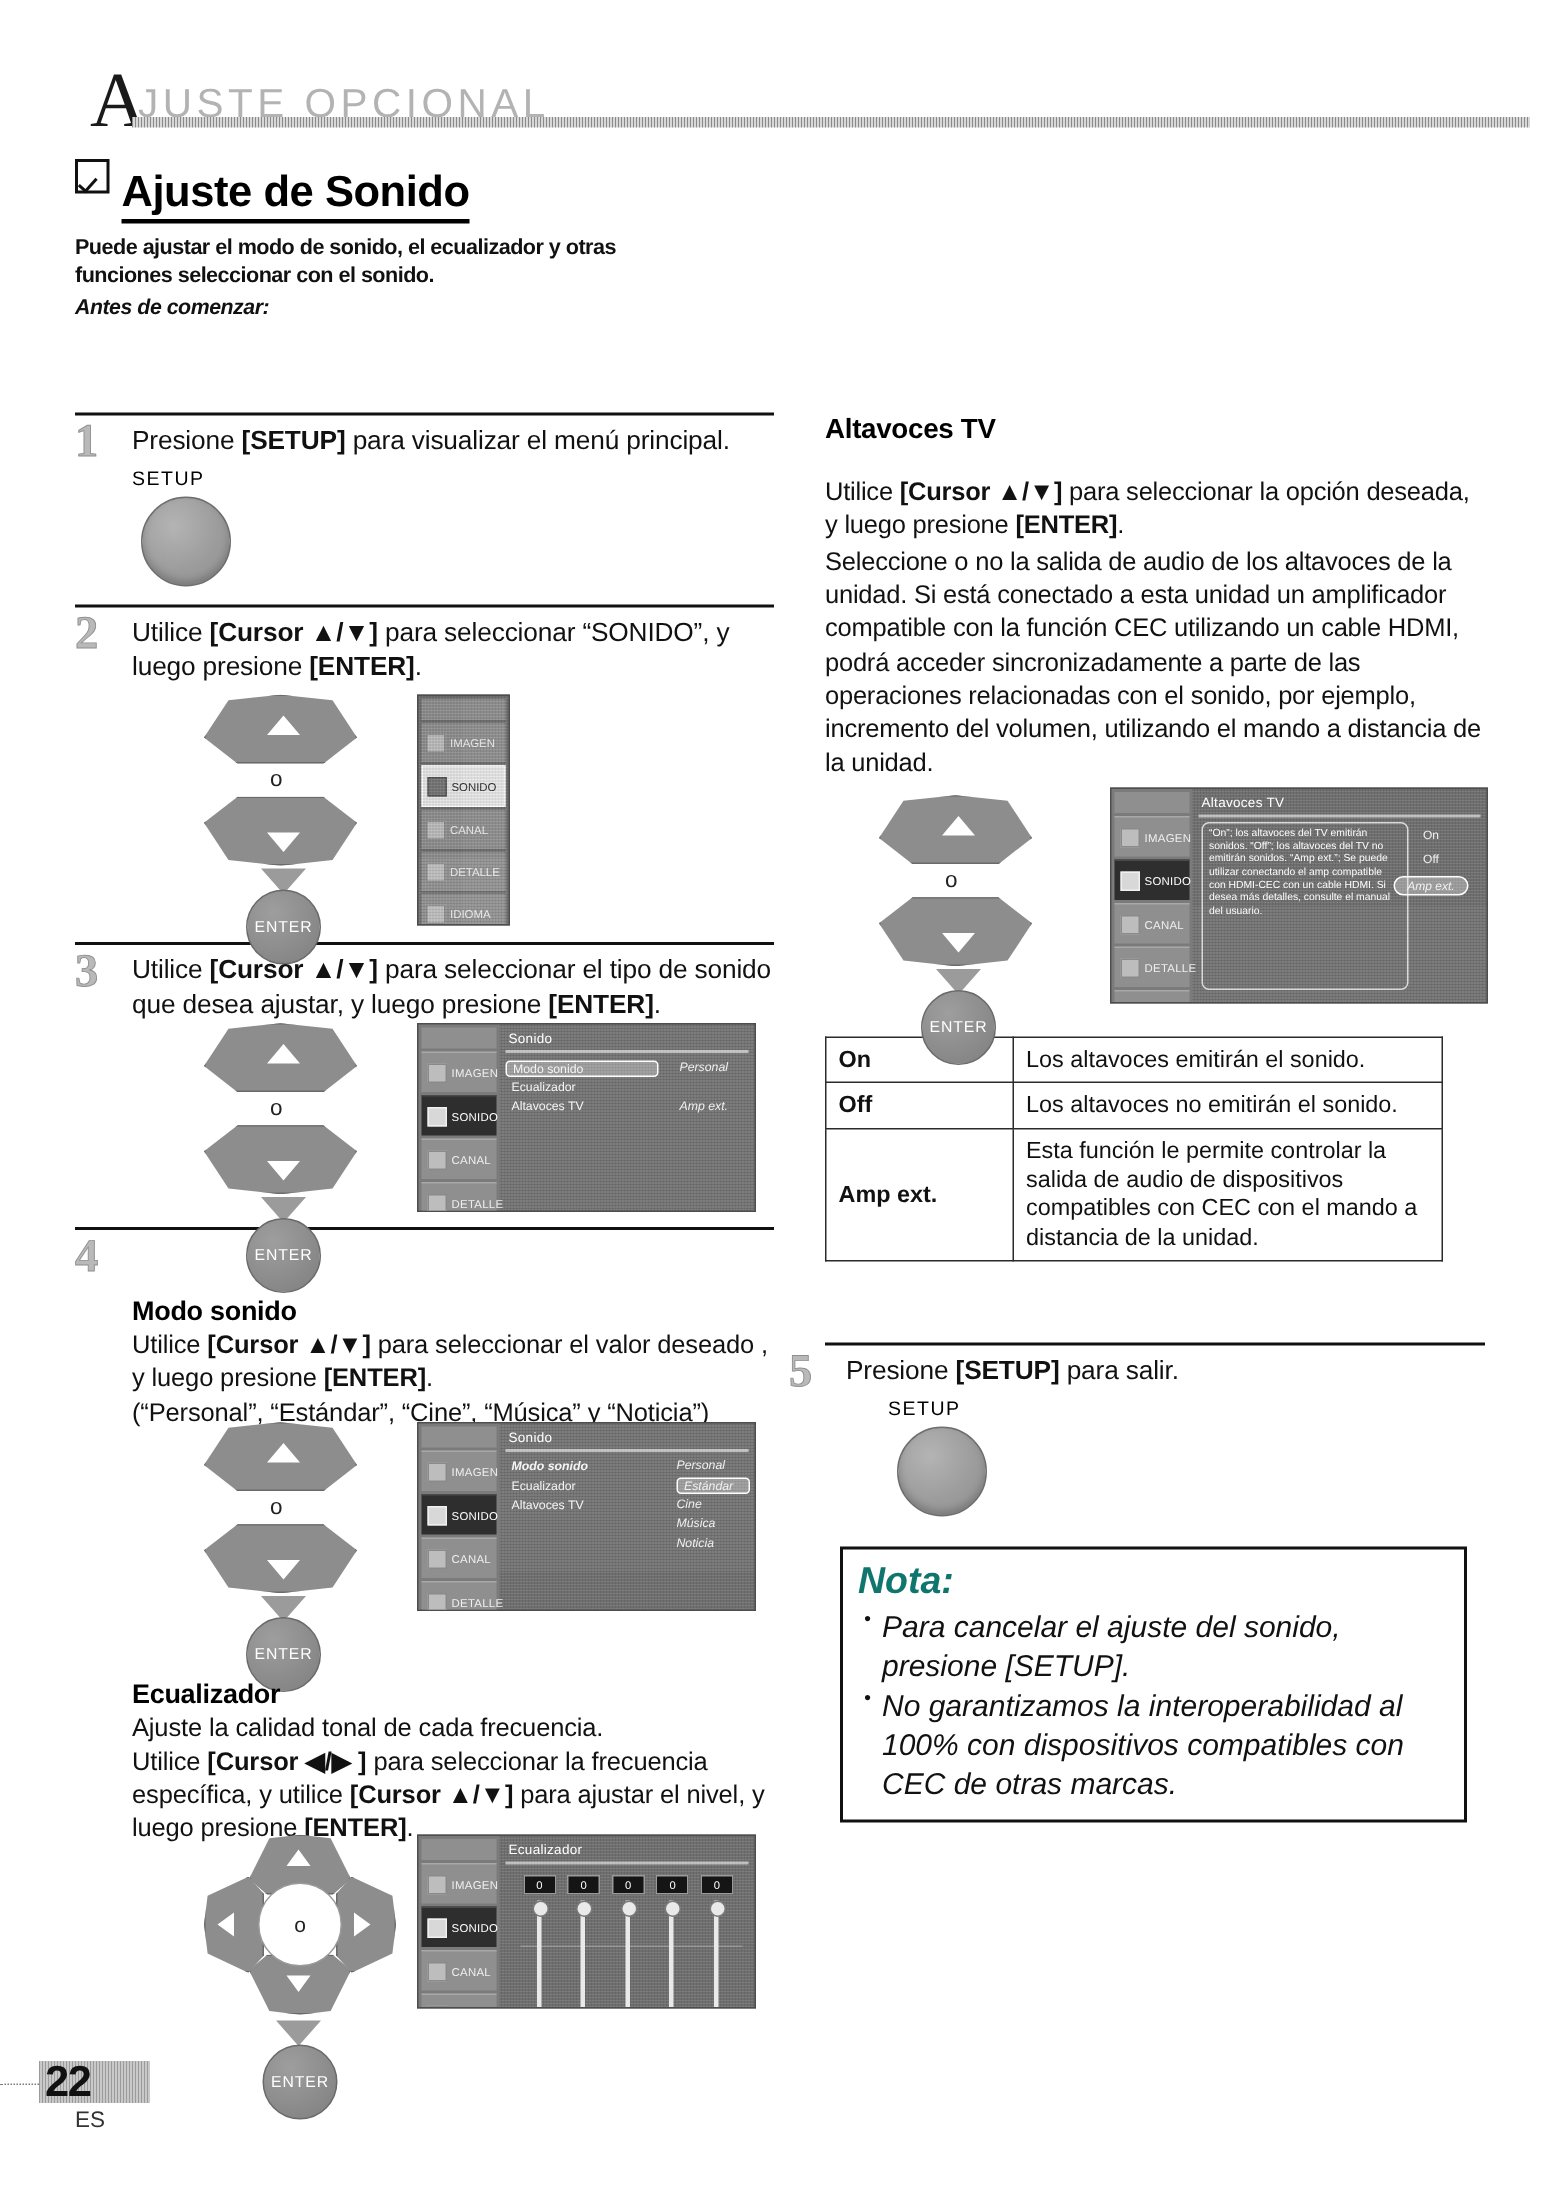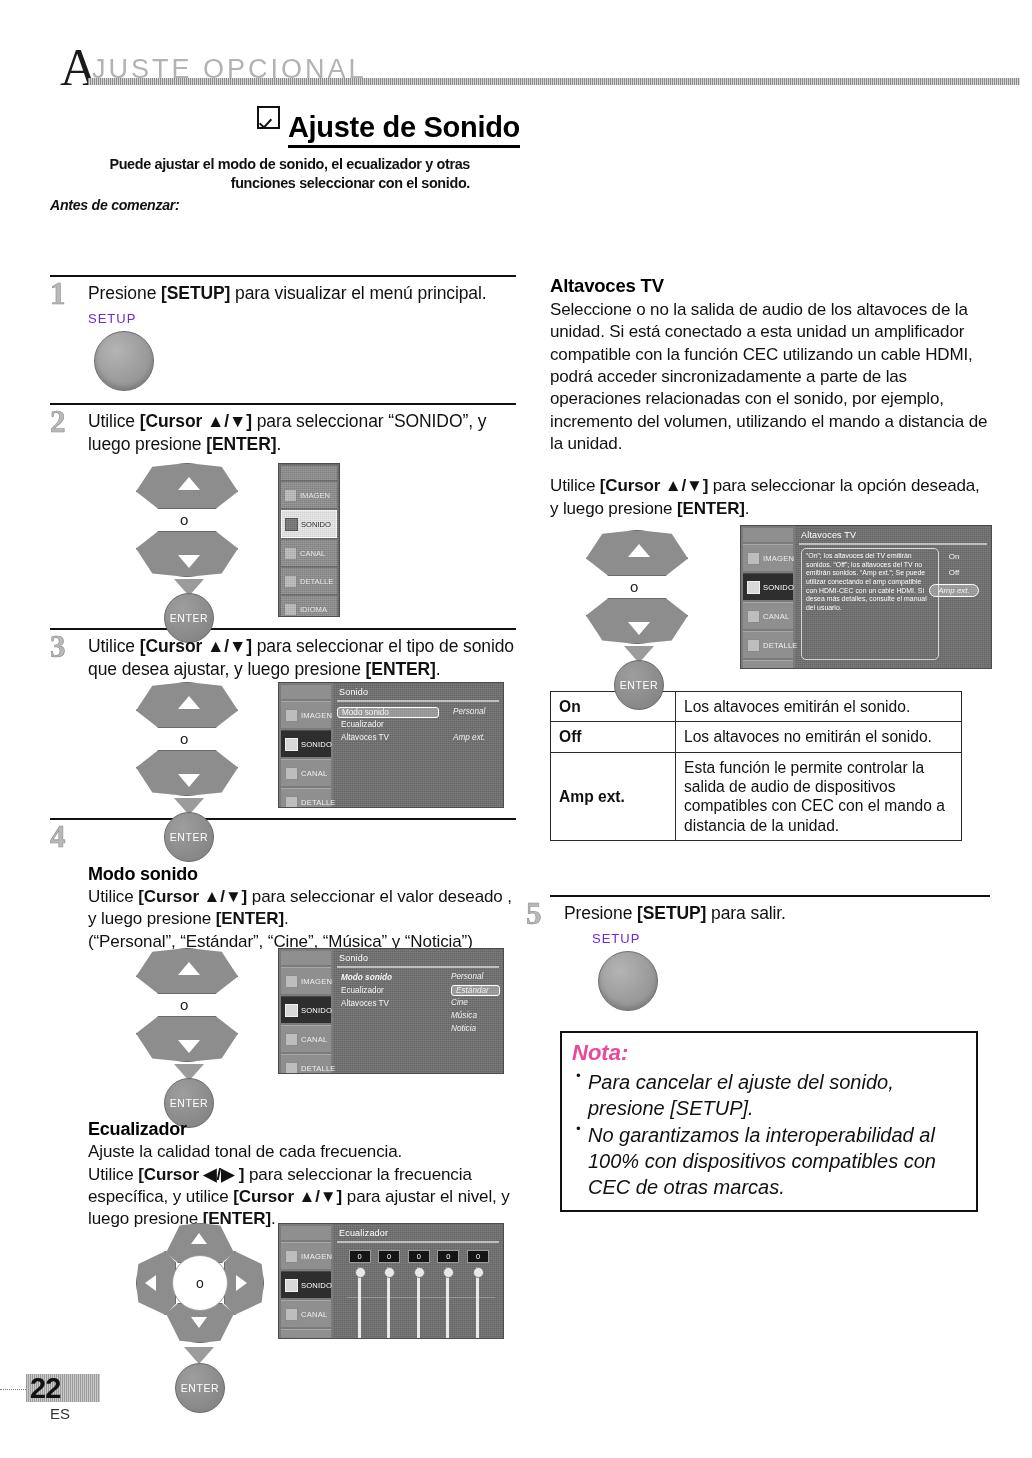--- a/index.html
+++ b/index.html
@@ -25,21 +25,21 @@
     position:absolute;left:32px;top:8px;
     font-size:27px;letter-spacing:3.0px;color:#b3b3b3;
     font-weight:400;
   }
   .runrule{
     position:absolute;left:88px;top:78px;width:932px;height:7px;
     background:repeating-linear-gradient(90deg,#8a8a8a 0 1px,#d8d8d8 1px 2px);
   }
 
   
-  .sect{position:absolute;left:50px;top:106px;width:470px;text-align:right;}
+  .sect{position:absolute;left:50px;top:106px;width:470px;}
   .sect .chk{
     display:inline-block;width:19px;height:19px;border:2px solid #111;
     position:relative;vertical-align:8px;margin-right:8px;
   }
   .sect .chk:after{
     content:"";position:absolute;left:3px;top:8px;width:5px;height:10px;
     border:solid #111;border-width:0 2px 2px 0;transform:rotate(42deg);
   }
   .sect h1{
     display:inline-block;margin:0;font-size:29px;font-weight:bold;
@@ -69,21 +69,21 @@
     font-family:"Liberation Serif", serif;
     font-size:31px;font-weight:bold;color:#b9b9b9;
     -webkit-text-stroke:0.6px #8f8f8f;
     line-height:30px;text-align:left;
   }
   .steptxt{margin-left:38px;font-size:17.5px;line-height:1.32;color:#111;letter-spacing:-0.1px;}
   .steptxt b{font-weight:bold;}
 
   
   .setupbtn{position:relative;height:92px;}
-  .setupbtn .lbl{position:absolute;left:0;top:0;font-size:13px;letter-spacing:1.0px;color:#6d28d9;}
+  .setupbtn .lbl{position:absolute;left:0;top:0;font-size:13px;letter-spacing:1.0px;color:#000000;}
   .setupbtn .circ{
     position:absolute;left:6px;top:20px;width:58px;height:58px;border-radius:50%;
     background:radial-gradient(circle at 36% 32%, #b4b4b4 0%, #9c9c9c 55%, #8e8e8e 100%);
     border:1px solid #6e6e6e;
     box-shadow:inset 0 -3px 5px rgba(0,0,0,.18);
   }
 
   .updown{position:relative;width:120px;height:160px;}
   .updown .up,.updown .dn{
     position:absolute;left:8px;width:100px;height:44px;
@@ -208,21 +208,21 @@
   
   .rh3{margin:0;font-size:18.5px;font-weight:bold;letter-spacing:-0.2px;color:#000;}
   .rp{margin:2px 0 0 0;font-size:17px;line-height:1.315;color:#111;letter-spacing:-0.15px;}
 
   table.optbl{border-collapse:collapse;width:412px;font-size:15.6px;}
   table.optbl td{border:1px solid #2b2b2b;padding:5px 8px;vertical-align:top;line-height:1.24;color:#111;}
   table.optbl td.k{width:108px;font-weight:bold;}
   table.optbl td.k.mid{vertical-align:middle;}
 
   .notebox{border:2px solid #111;padding:7px 10px 9px 10px;width:394px;}
-  .notebox h4{margin:0 0 3px 0;font-size:22px;font-style:italic;font-weight:bold;color:#ec4899;}
+  .notebox h4{margin:0 0 3px 0;font-size:25px;font-style:italic;font-weight:bold;color:#0f766e;}
   .notebox ul{margin:0;padding-left:16px;list-style:none;}
   .notebox li{font-size:20px;font-style:italic;line-height:1.30;color:#111;position:relative;margin-bottom:1px;}
   .notebox li:before{content:"•";position:absolute;left:-12px;top:-1px;font-size:13px;}
 
   
   .footdots{position:absolute;left:0;top:1389px;width:36px;height:0;border-top:1px dotted #7b7b7b;}
   .pagebox{position:absolute;left:26px;top:1374px;width:74px;height:28px;
     background:repeating-linear-gradient(90deg,#9b9b9b 0 1px,#c9c9c9 1px 2px);}
   .pagenum{position:absolute;left:30px;top:1372px;font-size:29px;font-weight:bold;color:#111;letter-spacing:-1px;}
   .pagelang{position:absolute;left:50px;top:1405px;font-size:15px;color:#333;}
@@ -505,22 +505,22 @@
             </div>
         </div>
       </div>
     </div>
 
   </div>
 
   <div class="colR">
 
     <h2 class="rh3">Altavoces TV</h2>
+    <p class="rp" style="margin-top:20px;"><span>Utilice </span><b>[Cursor ▲/▼]</b><span> para seleccionar la opción deseada, y luego presione </span><b>[ENTER]</b><span>.</span></p>
     <p class="rp">Seleccione o no la salida de audio de los altavoces de la unidad. Si está conectado a esta unidad un amplificador compatible con la función CEC utilizando un cable HDMI, podrá acceder sincronizadamente a parte de las operaciones relacionadas con el sonido, por ejemplo, incremento del volumen, utilizando el mando a distancia de la unidad.</p>
-    <p class="rp" style="margin-top:20px;"><span>Utilice </span><b>[Cursor ▲/▼]</b><span> para seleccionar la opción deseada, y luego presione </span><b>[ENTER]</b><span>.</span></p>
 
     <div style="position:relative;height:165px;margin-top:6px;">
       <div class="updown" style="position:absolute;left:28px;top:4px;">
         <span class="up"></span>
           <span class="tri u"></span>
         <span class="o">o</span>
         <span class="dn"></span>
           <span class="tri d"></span>
         <span class="arrowdown"></span>
         <span class="enter">ENTER</span>

